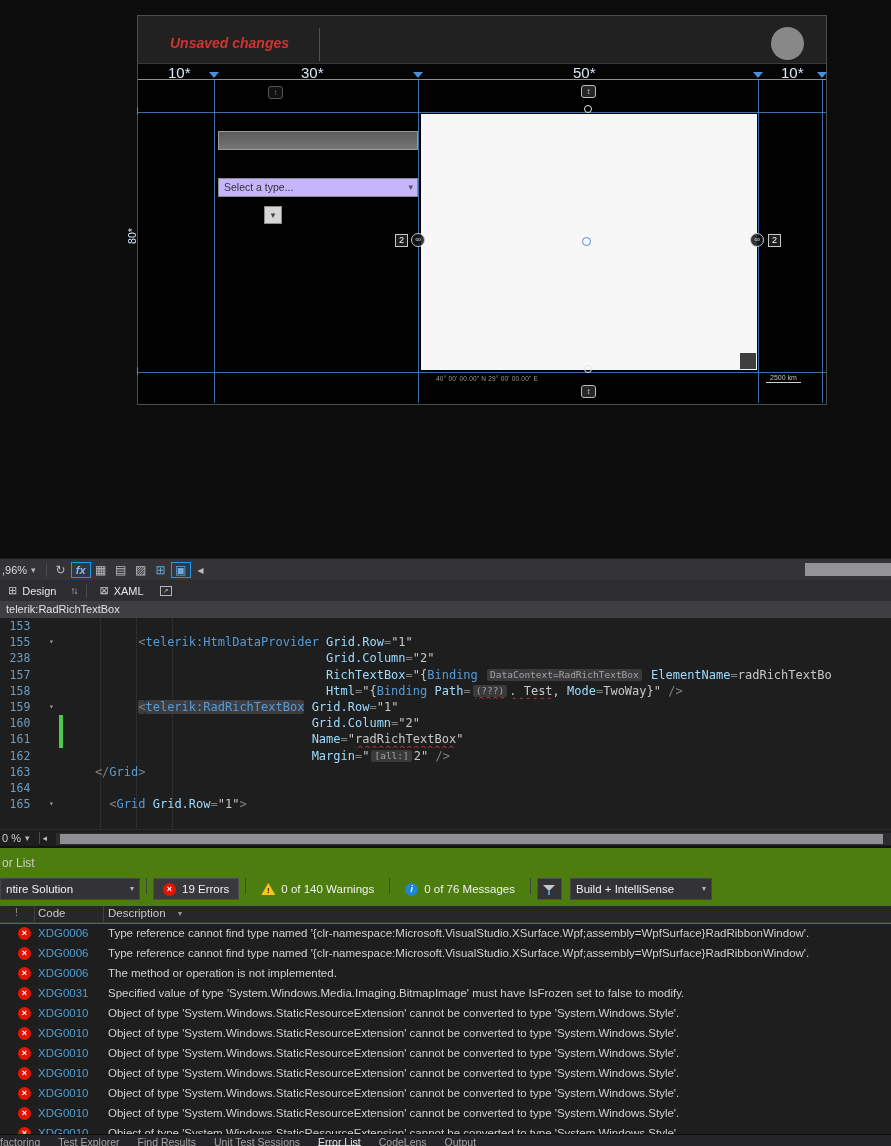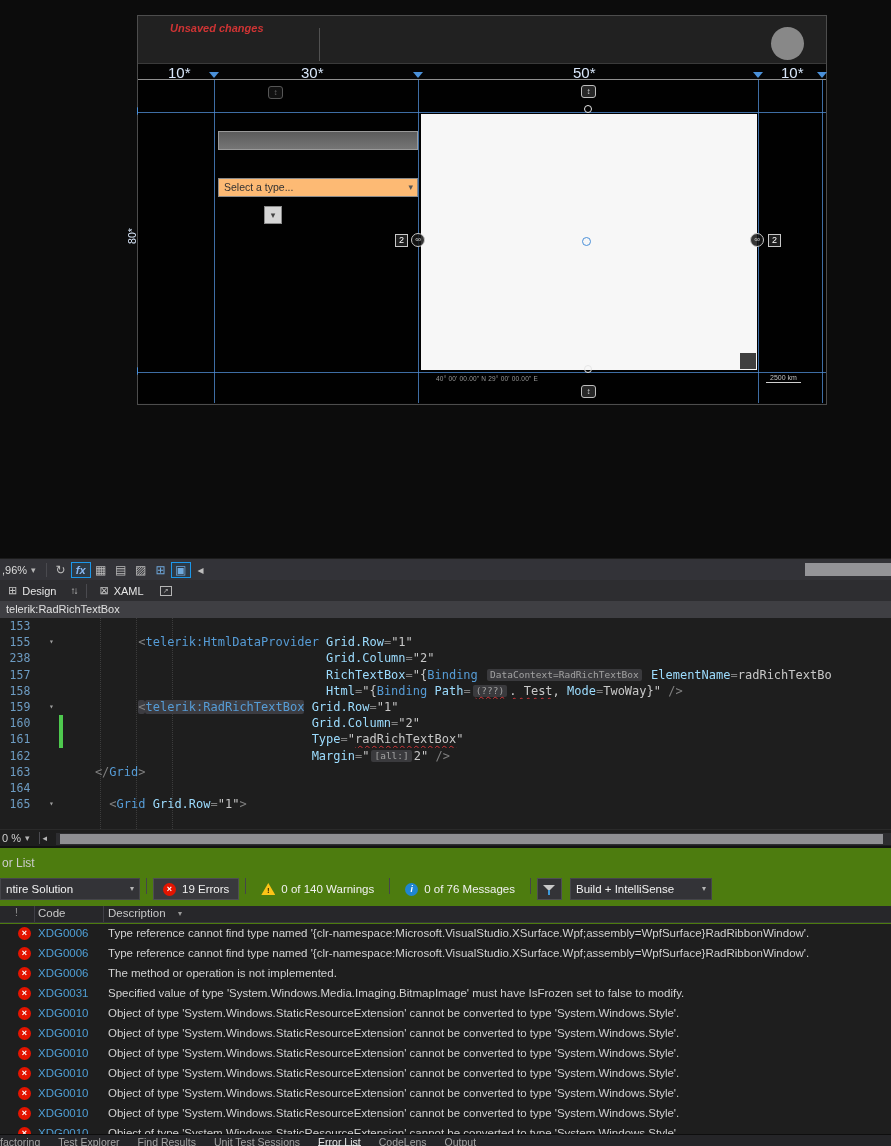--- a/index.html
+++ b/index.html
@@ -4,21 +4,21 @@
 <style>
   *{margin:0;padding:0;box-sizing:border-box}
   html,body{background:#0c0c0c}
   #app{position:relative;width:891px;height:1146px;overflow:hidden;background:#0c0c0c;
        font-family:"Liberation Sans",sans-serif;color:#d4d4d4}
 
   
   .designer{position:absolute;left:0;top:0;width:891px;height:558px;background:#0c0c0c}
   .canvas{position:absolute;left:137px;top:15px;width:690px;height:390px;border:1px solid #4d4d4d;background:#050505}
   .win-header{position:absolute;left:0;top:0;right:0;height:48px;background:#212121;border-bottom:1px solid #3a3a3a}
-  .unsaved{position:absolute;left:32px;top:6px;font-size:11px;font-style:italic;font-weight:bold;color:#cf3434}
+  .unsaved{position:absolute;left:32px;top:19px;font-size:14px;font-style:italic;font-weight:bold;color:#cf3434}
   .hdr-vline{position:absolute;left:181px;top:12px;width:1px;height:33px;background:#515151}
   .save-btn{position:absolute;right:22px;top:11px;width:33px;height:33px;border-radius:50%;background:#888;cursor:pointer}
   .floppy{position:relative;width:15px;height:15px;margin:9px auto;background:#f2f2f2;
           clip-path:polygon(0 0,78% 0,100% 22%,100% 100%,0 100%)}
   .floppy::before{content:"";position:absolute;left:4px;top:0;width:7px;height:5px;background:#8a8a8a}
   .floppy::after{content:"";position:absolute;left:2px;bottom:1px;width:11px;height:6px;background:#9e9e9e}
 
   .ruler{position:absolute;left:0;top:48px;right:0;height:15px}
   .col-label{position:absolute;top:0;font-size:15px;color:#d9e7fa;padding:0 3px 1px;
              border-bottom:1px solid rgba(100,160,230,.85)}
@@ -26,21 +26,21 @@
             border-top:6px solid #4a90d9}
   .tri-right{position:absolute;width:0;height:0;border-top:4px solid transparent;border-bottom:4px solid transparent;
              border-left:6px solid #4a90d9}
 
   .artboard{position:absolute;left:0;top:63px;right:0;bottom:1px;background:#010101;border-top:1px solid #8f8f8f;overflow:hidden}
   .vline{position:absolute;top:0;bottom:0;width:1px;background:rgba(77,136,205,.8)}
   .hline{position:absolute;left:0;right:0;height:1px;background:rgba(77,136,205,.8)}
 
   .d-textbox{position:absolute;left:80px;top:51px;width:200px;height:19px;
              background:linear-gradient(#5c5c5c,#757575);border:1px solid #9a9a9a}
-  .d-combo{position:absolute;left:80px;top:98px;width:200px;height:19px;background:#fdba74;border:1px solid #8a8a8a;
+  .d-combo{position:absolute;left:80px;top:98px;width:200px;height:19px;background:#c4b5fd;border:1px solid #8a8a8a;
            font-size:10.5px;color:#333;line-height:17px;padding-left:5px}
   .d-combo .chev{position:absolute;right:4px;top:0;color:#555;font-size:9px}
   .d-smallbtn{position:absolute;left:126px;top:126px;width:18px;height:18px;background:#d6d6d6;border:1px solid #8a8a8a;
               text-align:center;font-size:9px;color:#444;line-height:16px}
   .anchor-box{position:absolute;width:15px;height:13px;background:#262626;border:1px solid #bdbdbd;border-radius:3px;
               text-align:center;font-size:8px;line-height:11px;color:#e0e0e0}
   .anchor-dim{opacity:.45}
   .handle-circle{position:absolute;width:8px;height:8px;border:1.5px solid #e6e6e6;border-radius:50%;background:transparent}
   .center-circle{position:absolute;width:9px;height:9px;border:1px solid #4a90d9;border-radius:50%}
   .white-el{position:absolute;left:283px;top:34px;width:336px;height:256px;background:#f7f7f7}
@@ -302,21 +302,21 @@
         <div class="code-line">
           <span class="ln">160</span>
           <span class="fold"></span>
           <span class="chg on"></span>
           <span class="code" style="padding-left: 34ch;"><span class="tk-attr">Grid.Column</span><span class="tk-delim">=</span><span class="tk-val">"2"</span></span>
         </div>
         <div class="code-line">
           <span class="ln">161</span>
           <span class="fold"></span>
           <span class="chg on"></span>
-          <span class="code" style="padding-left: 34ch;"><span class="tk-attr">Type</span><span class="tk-delim">=</span><span class="tk-val">"</span><span class="tk-val sq">radRichTextBox</span><span class="tk-val">"</span></span>
+          <span class="code" style="padding-left: 34ch;"><span class="tk-attr">Name</span><span class="tk-delim">=</span><span class="tk-val">"</span><span class="tk-val sq">radRichTextBox</span><span class="tk-val">"</span></span>
         </div>
         <div class="code-line">
           <span class="ln">162</span>
           <span class="fold"></span>
           <span class="chg"></span>
           <span class="code" style="padding-left: 34ch;"><span class="tk-attr">Margin</span><span class="tk-delim">=</span><span class="tk-val">"</span><span class="tk-adorn">[all:]</span><span class="tk-val">2"</span><span class="tk-plain"> </span><span class="tk-delim">/&gt;</span></span>
         </div>
         <div class="code-line">
           <span class="ln">163</span>
           <span class="fold"></span>

